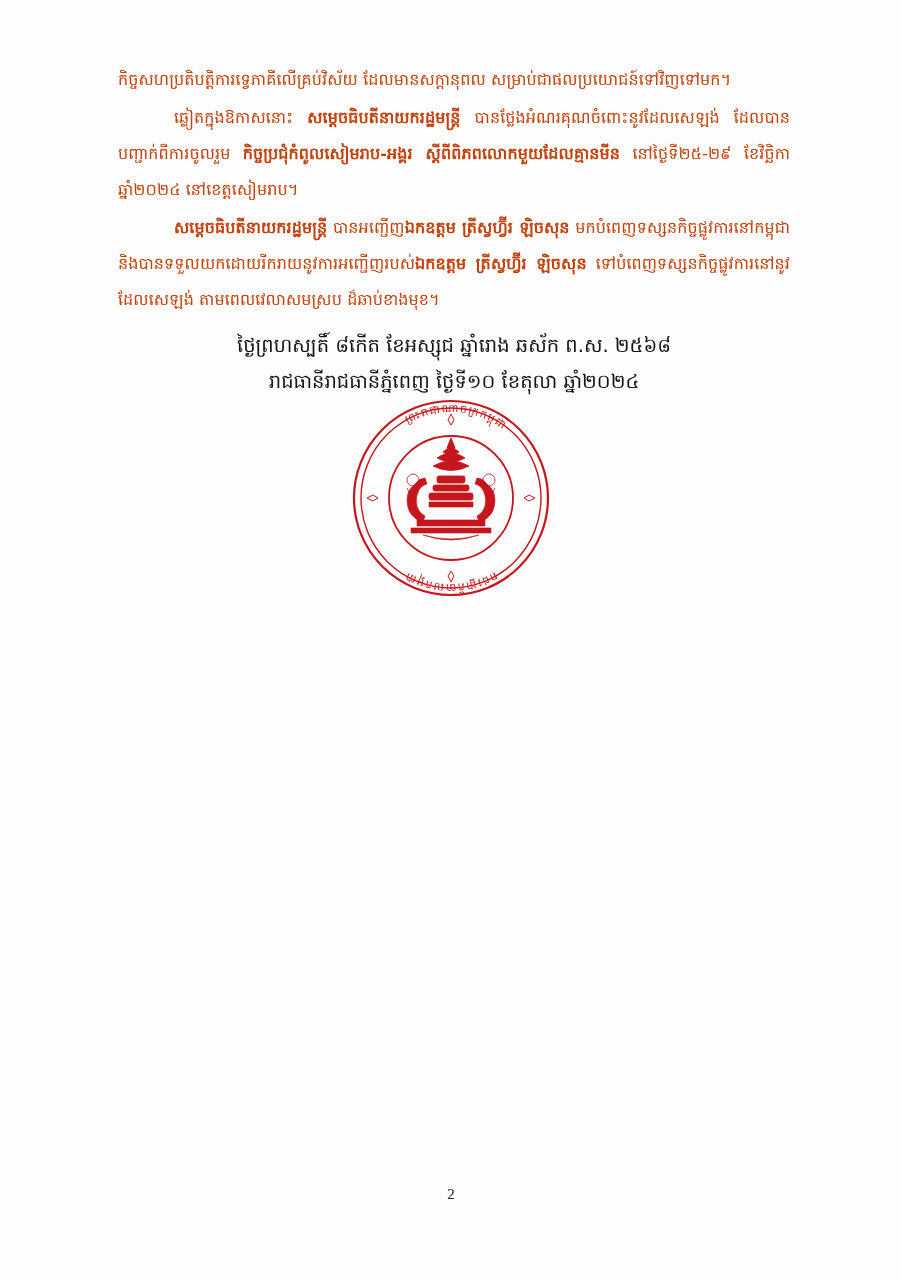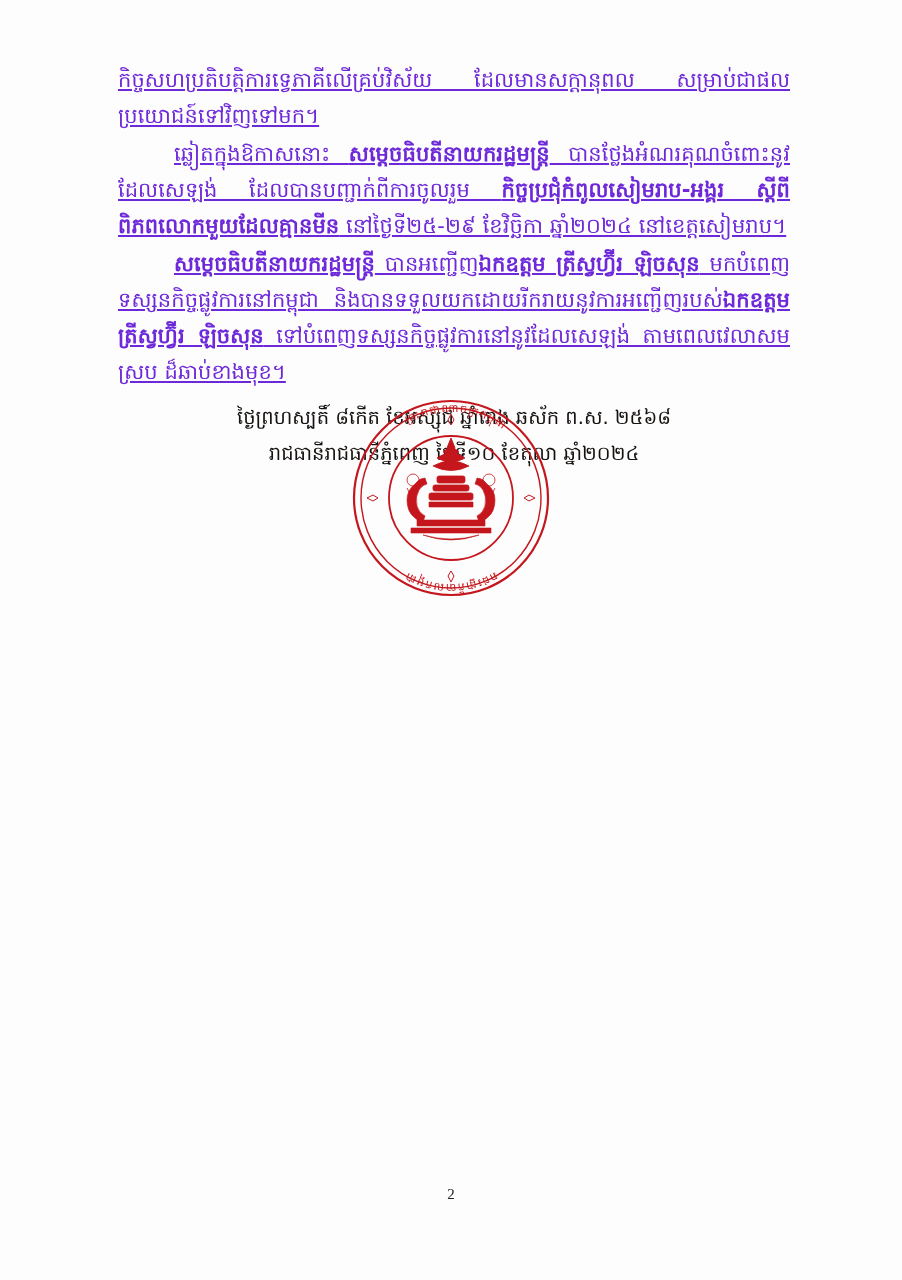--- a/index.html
+++ b/index.html
@@ -22,27 +22,26 @@
     background: #fdfdfd;
   }
   .content {
     position: absolute;
     left: 118px;
     top: 62px;
     width: 672px;
   }
   p.para {
     margin: 0 0 2px 0;
-    font-size: 21px;
+    font-size: 16px;
     line-height: 36px;
     text-align: justify;
     text-justify: inter-word;
     letter-spacing: 0.1px;
-    color: #6d28d9;
-    text-decoration: underline;
+    color: #c2410c;
   }
   p.para.indent {
     text-indent: 56px;
   }
   .b {
     font-weight: bold;
   }
   .signature-block {
     margin-top: 10px;
     text-align: center;

